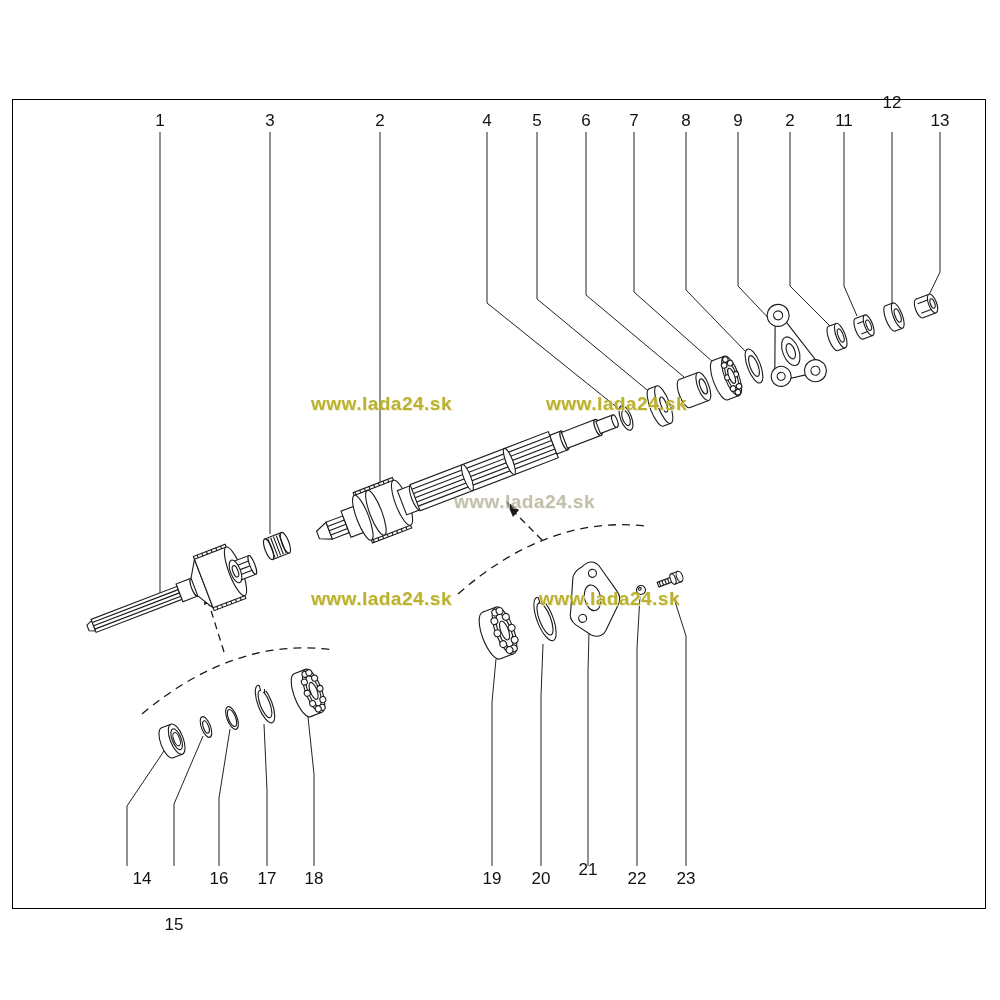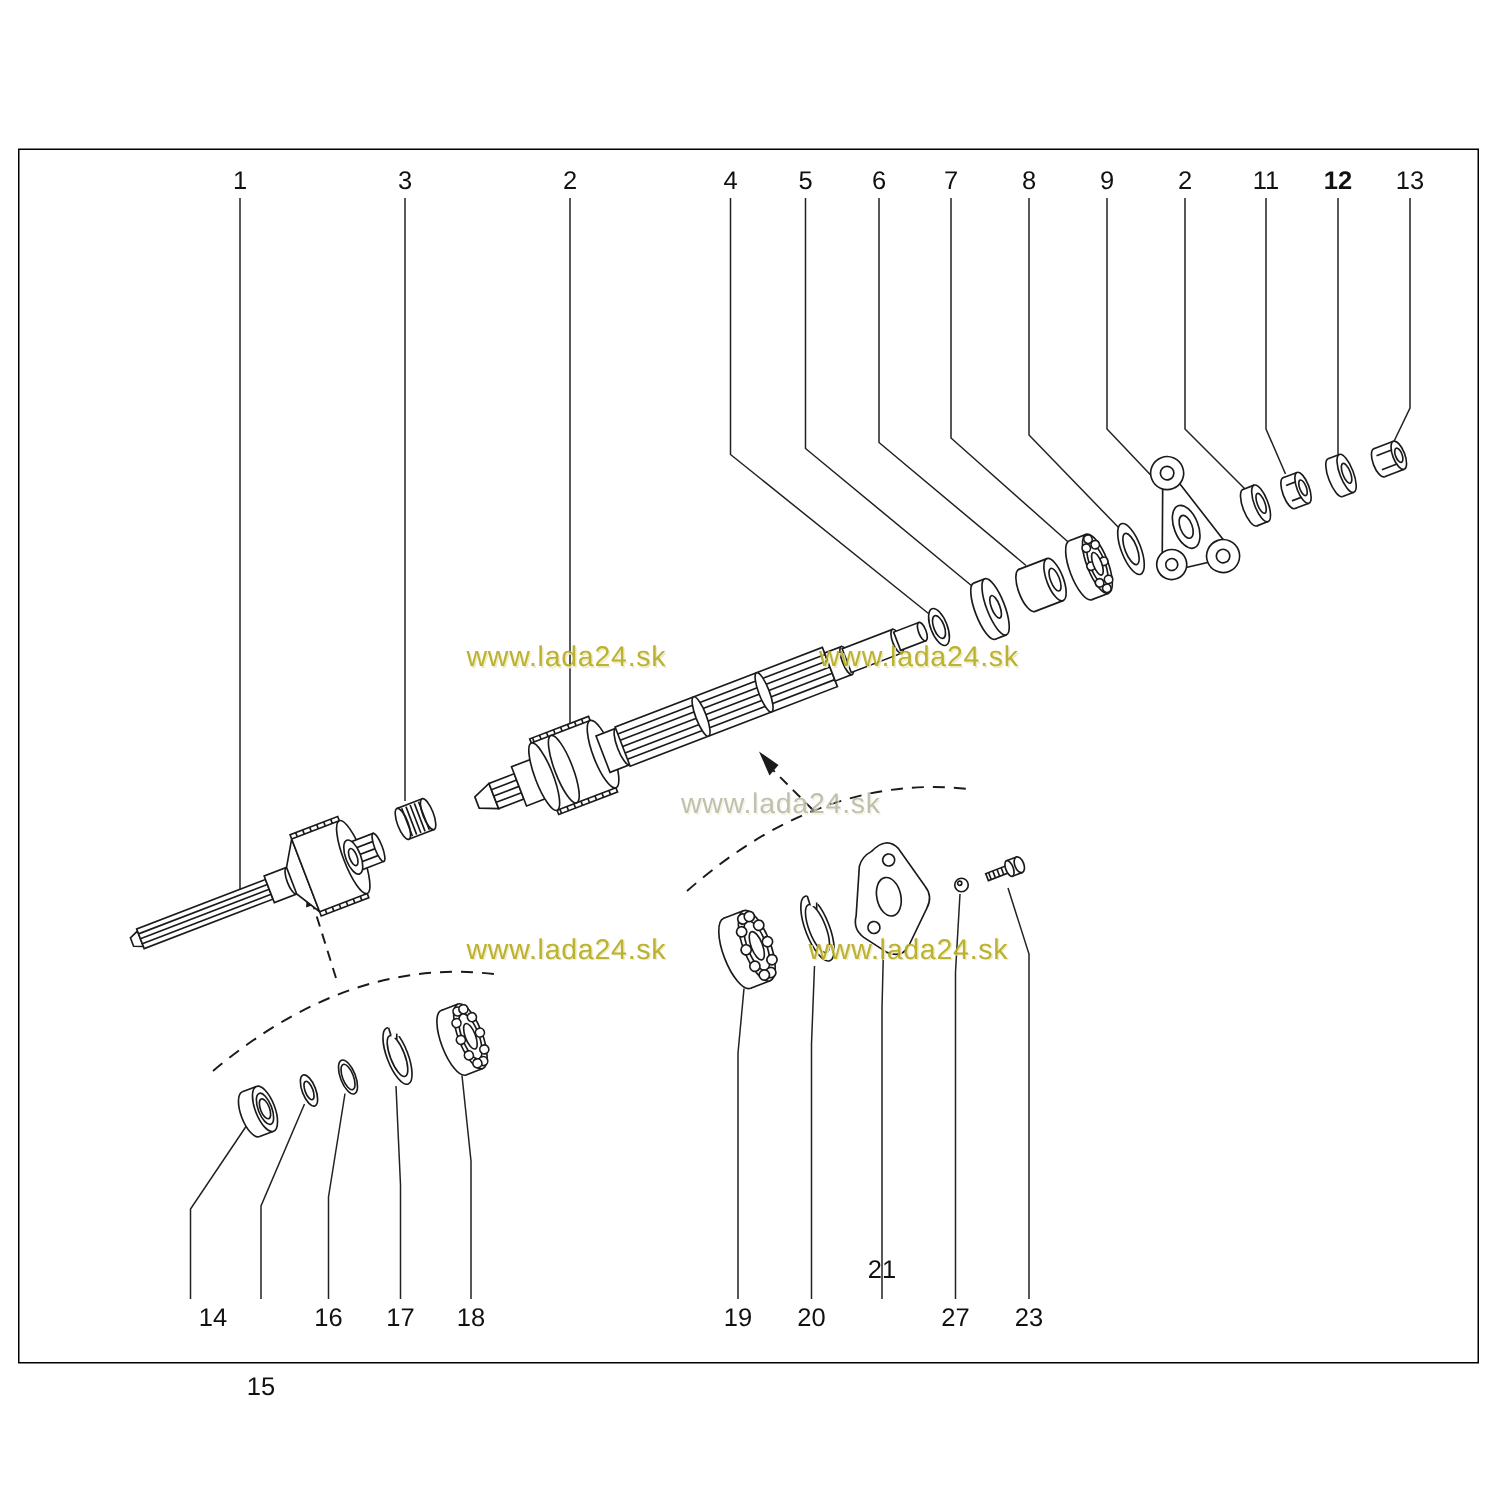--- a/index.html
+++ b/index.html
@@ -1,22 +1,22 @@
 <!DOCTYPE html>
 <html><head>
 <meta charset="utf-8">
 <style>
   html,body{margin:0;padding:0;background:#fff;}
   .stage{position:relative;width:1000px;height:1000px;background:#ffffff;overflow:hidden;
          font-family:"Liberation Sans",sans-serif;}
   .frame{position:absolute;left:12px;top:99px;width:974px;height:810px;border:1.5px solid #000;box-sizing:border-box;}
   svg.art{position:absolute;left:0;top:0;}
   .callout{position:absolute;transform:translateX(-50%);font-size:17px;color:#111;}
-  .wm{position:absolute;font-size:19px;font-weight:normal;white-space:nowrap;
-      color:#b5ac1f;text-shadow:1px 1px 0 #efe9c2;opacity:.92;letter-spacing:.5px;margin-top:35px;}
+  .wm{position:absolute;font-size:19px;font-weight:bold;white-space:nowrap;
+      color:#b5ac1f;text-shadow:1px 1px 0 #efe9c2;opacity:.92;letter-spacing:.5px;}
   .wm.muted{color:#a8a68b;opacity:.7;text-shadow:1px 1px 0 #f3f0df;}
 </style>
 </head>
 <body>
 
 <div class="stage">
 
   <div class="frame"></div>
 
   <svg class="art" width="1000" height="1000" viewBox="0 0 1000 1000">
@@ -320,27 +320,27 @@
   <span class="callout" style="left:270px;top:111px;">3</span>
   <span class="callout" style="left:380px;top:111px;">2</span>
   <span class="callout" style="left:487px;top:111px;">4</span>
   <span class="callout" style="left:537px;top:111px;">5</span>
   <span class="callout" style="left:586px;top:111px;">6</span>
   <span class="callout" style="left:634px;top:111px;">7</span>
   <span class="callout" style="left:686px;top:111px;">8</span>
   <span class="callout" style="left:738px;top:111px;">9</span>
   <span class="callout" style="left:790px;top:111px;">2</span>
   <span class="callout" style="left:844px;top:111px;">11</span>
-  <span class="callout" style="left:892px;top:111px;font-weight:bold;">12</span>
+  <span class="callout" style="left:892px;top:93px;">12</span>
   <span class="callout" style="left:940px;top:111px;">13</span>
 
   <span class="callout" style="left:142px;top:869px;">14</span>
   <span class="callout" style="left:174px;top:915px;">15</span>
   <span class="callout" style="left:219px;top:869px;text-align:right;">16</span>
   <span class="callout" style="left:267px;top:869px;">17</span>
   <span class="callout" style="left:314px;top:869px;">18</span>
   <span class="callout" style="left:492px;top:869px;">19</span>
   <span class="callout" style="left:541px;top:869px;">20</span>
-  <span class="callout" style="left:588px;top:837px;">21</span>
-  <span class="callout" style="left:637px;top:869px;">27</span>
+  <span class="callout" style="left:588px;top:860px;">21</span>
+  <span class="callout" style="left:637px;top:869px;">22</span>
   <span class="callout" style="left:686px;top:869px;">23</span>
 
 </div>
 
 </body></html>

